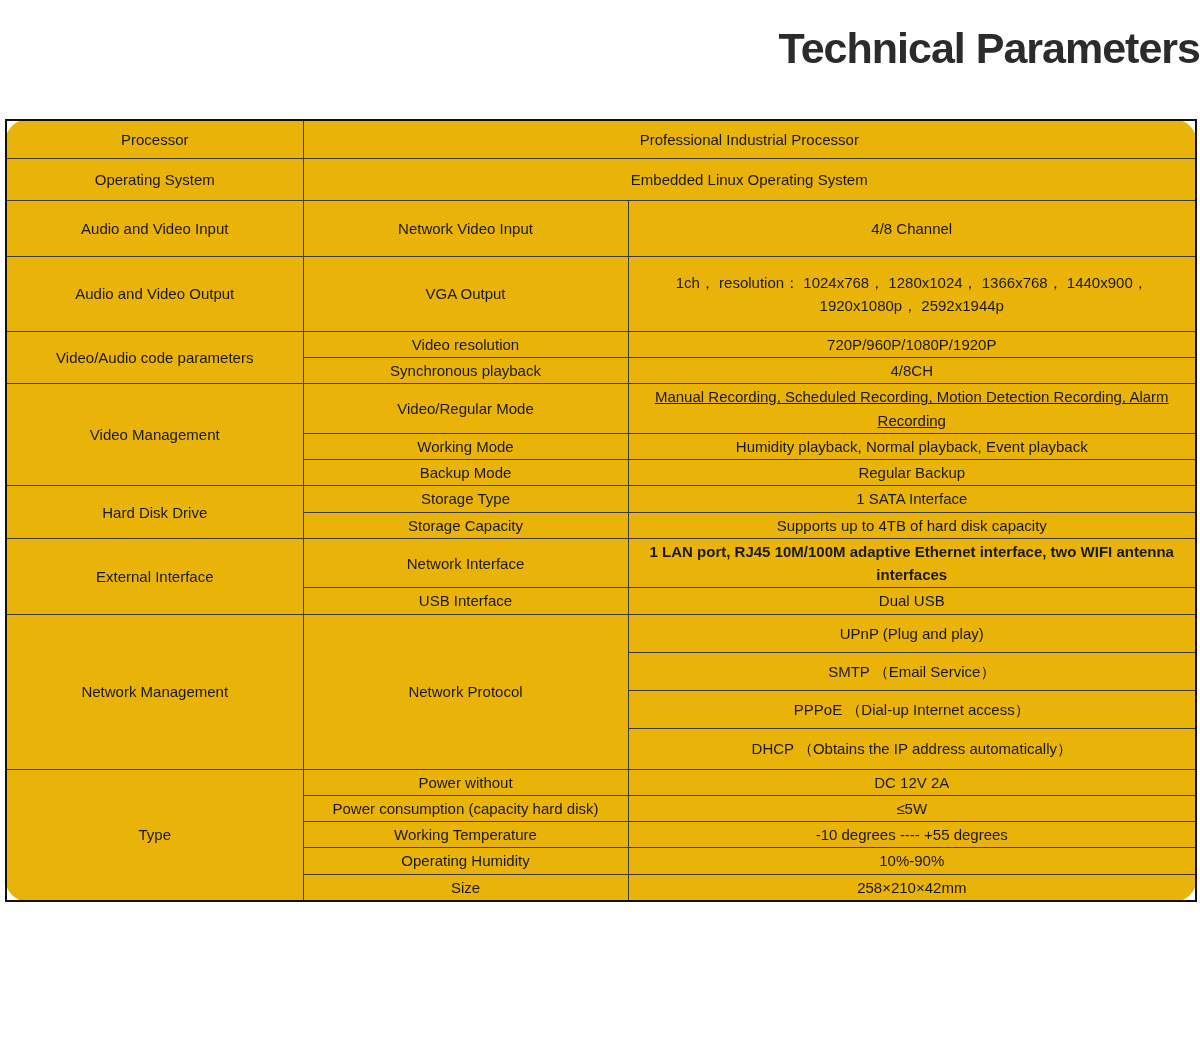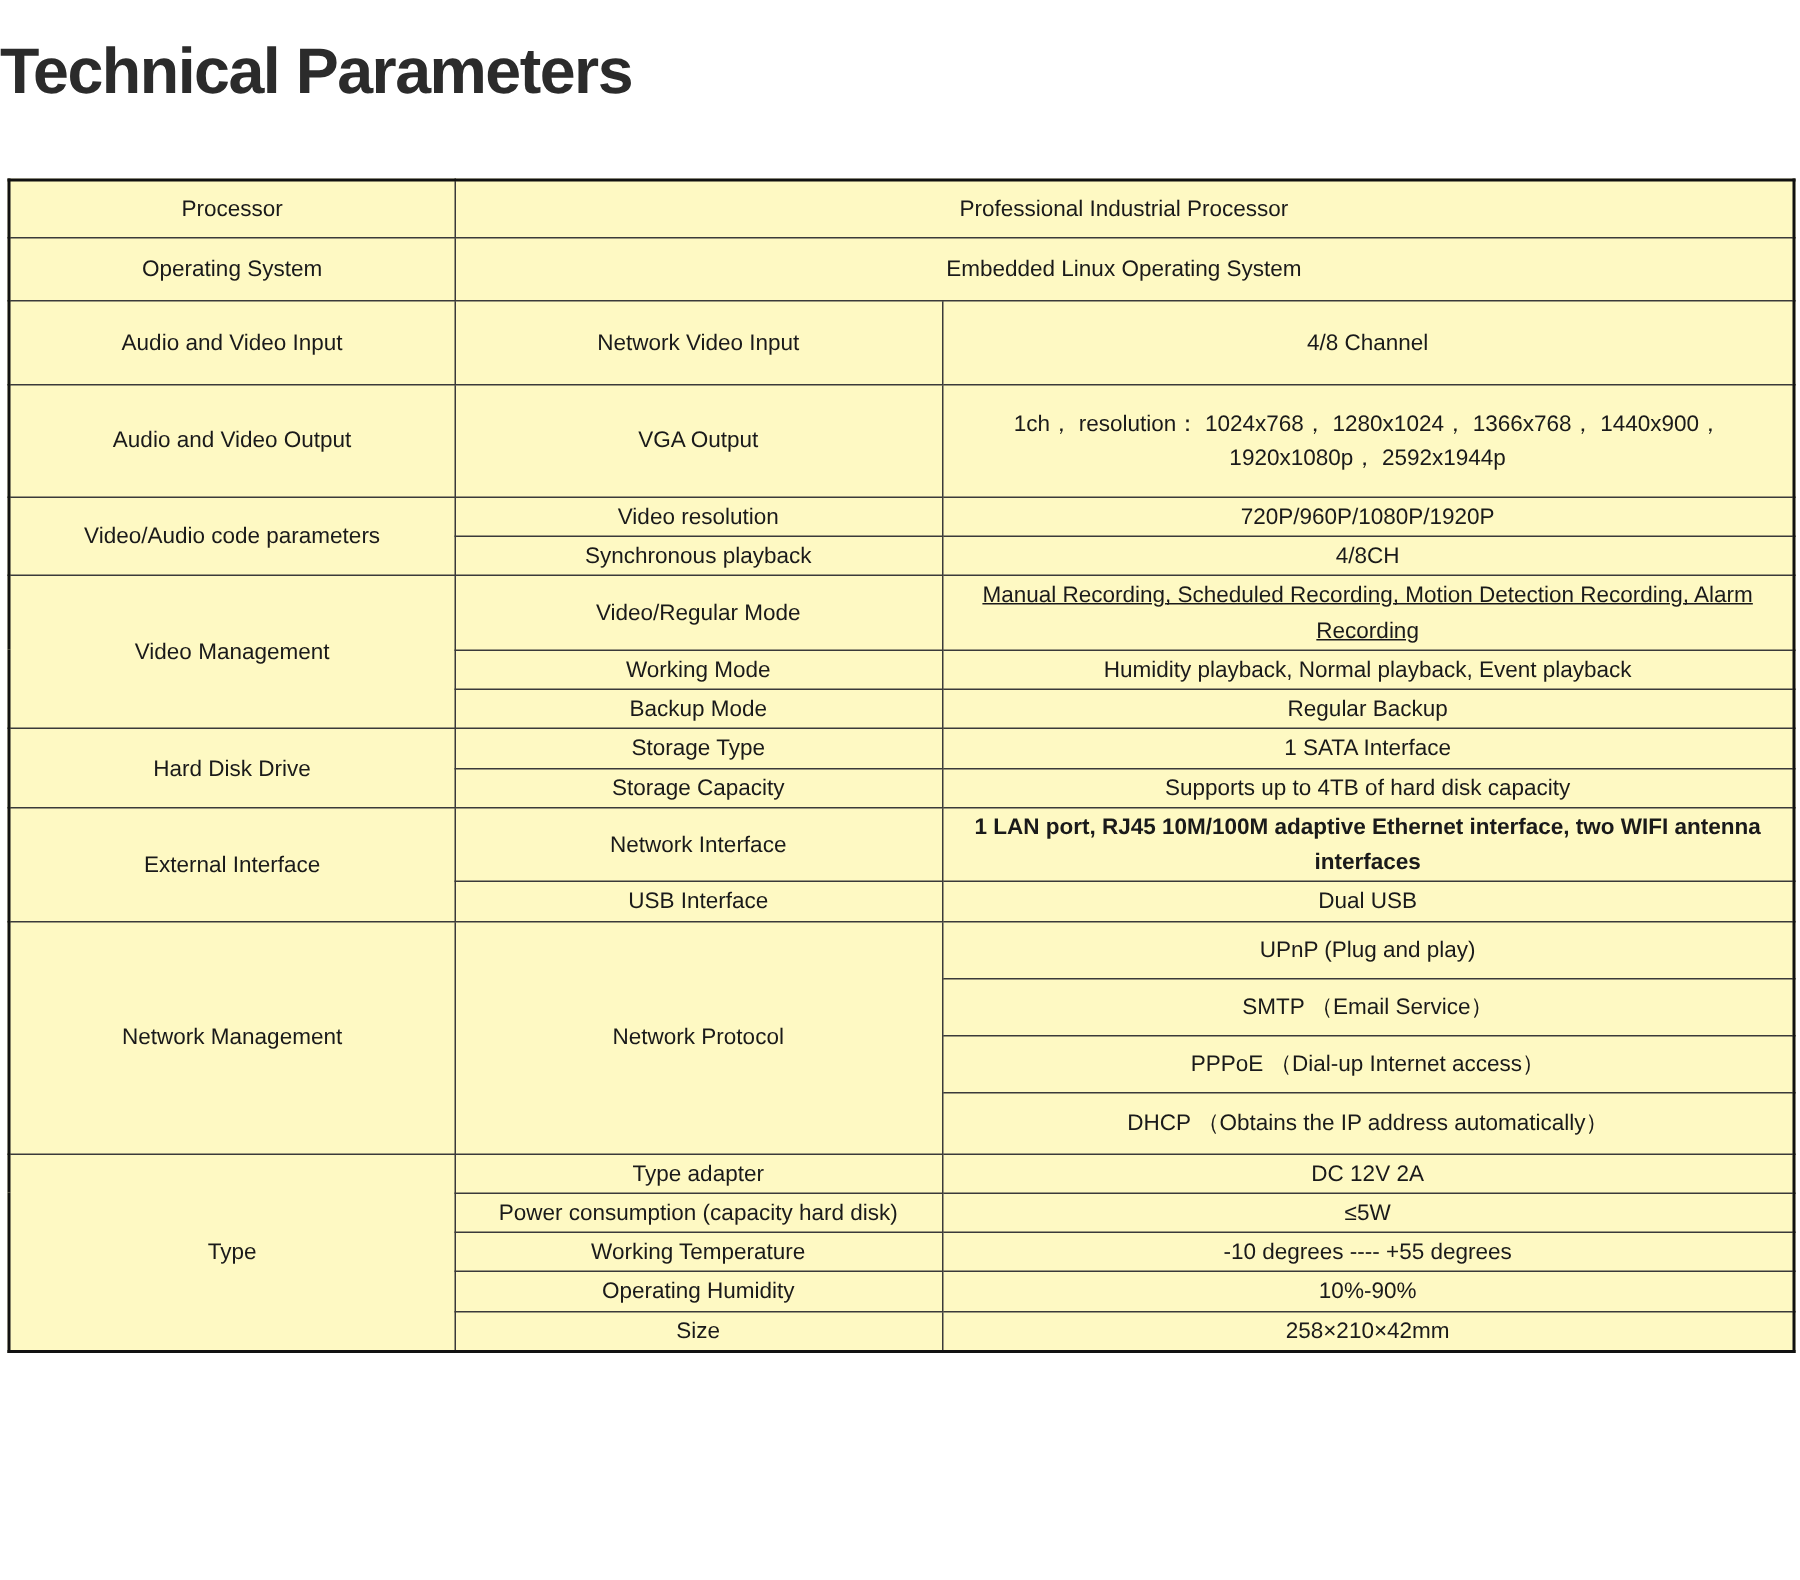--- a/index.html
+++ b/index.html
@@ -12,33 +12,34 @@
     color: #1a1a1a;
   }
   .page {
     width: 1200px;
     height: 1053px;
     position: relative;
     overflow: hidden;
   }
   h1.title {
     margin: 24px 0 0 0;
-    text-align: left;
+    text-align: right;
     font-size: 43px;
     font-weight: bold;
     letter-spacing: -1px;
     color: #2b2b2b;
     line-height: 1.15;
   }
   table.spec {
     border-collapse: collapse;
     table-layout: fixed;
     width: 1190px;
     margin: 46px 16px 0 5px;
-    background: #fef9c3;
+    background: #eab308;
+    border-radius: 24px;
   }
   table.spec td {
     border: 1px solid #3a3a3a;
     text-align: center;
     vertical-align: middle;
     font-size: 15px;
     line-height: 1.55;
     padding: 1px 4px;
     overflow: hidden;
     color: #1a1a1a;
@@ -146,21 +147,21 @@
     </tr>
     <tr style="height:38px">
       <td>PPPoE （Dial-up Internet access）</td>
     </tr>
     <tr style="height:41px">
       <td>DHCP （Obtains the IP address automatically）</td>
     </tr>
 
     <tr style="height:25px">
       <td rowspan="5">Type</td>
-      <td>Type adapter</td>
+      <td>Power without</td>
       <td>DC 12V 2A</td>
     </tr>
     <tr style="height:24px">
       <td>Power consumption (capacity hard disk)</td>
       <td>≤5W</td>
     </tr>
     <tr style="height:25px">
       <td>Working Temperature</td>
       <td>-10 degrees ---- +55 degrees</td>
     </tr>

